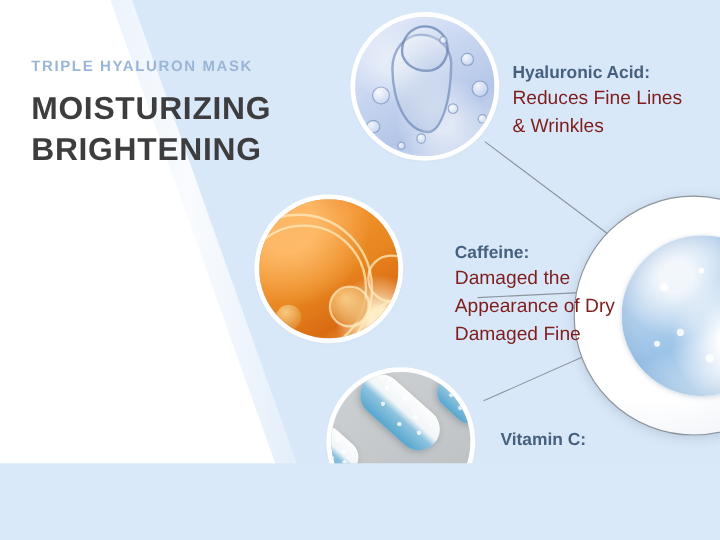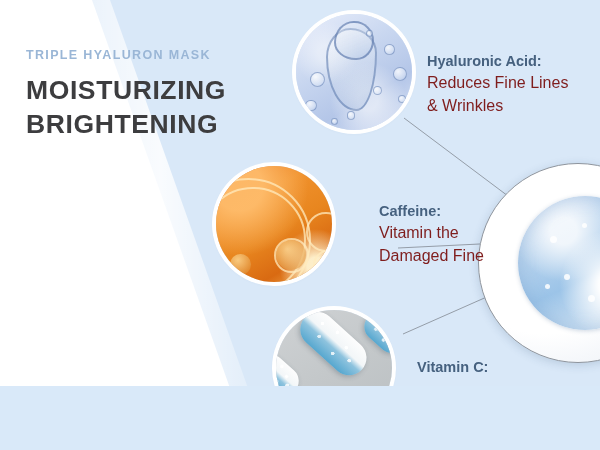--- a/index.html
+++ b/index.html
@@ -224,21 +224,22 @@
     <div class="ttl">Hyaluronic Acid:</div>
     <div class="desc">
       <div>Reduces Fine Lines</div>
       <div>&amp; Wrinkles</div>
     </div>
   </div>
 
   <div class="label" id="l-caffeine">
     <div class="ttl">Caffeine:</div>
     <div class="desc">
-      <div>Vitamin the</div>
+      <div>Damaged the</div>
+      <div>Appearance of Dry</div>
       <div>Damaged Fine</div>
     </div>
   </div>
 
   <div class="label" id="l-vitaminc">
     <div class="ttl">Vitamin C:</div>
   </div>
 
 </div>
 

